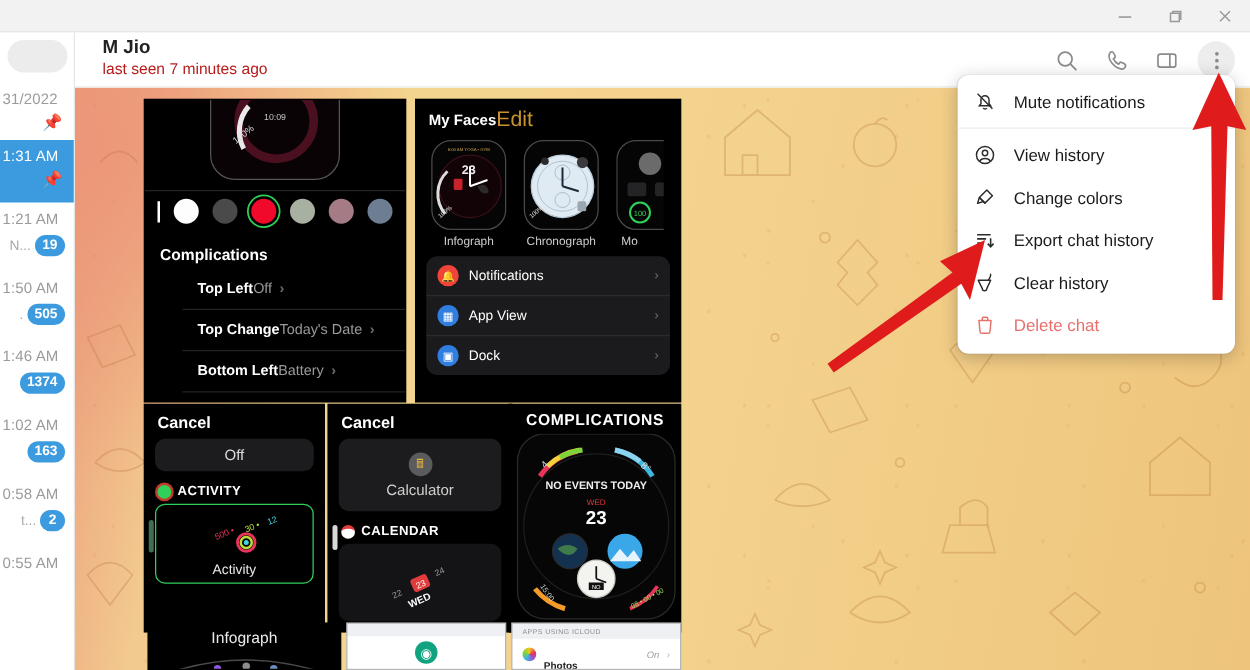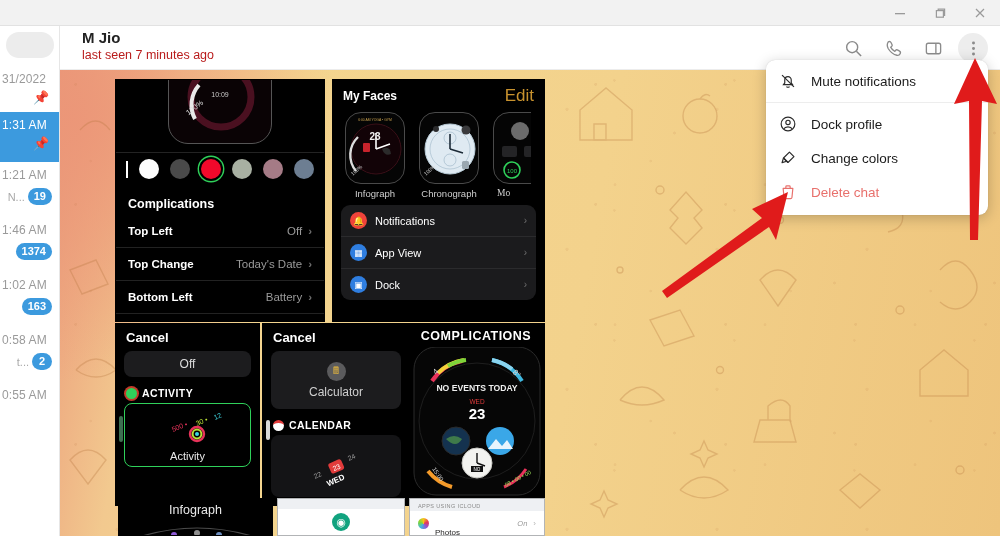--- a/index.html
+++ b/index.html
@@ -91,31 +91,31 @@
   }
   .wp-shapes{ position:absolute; inset:0; opacity:.30; }
 
   
   .media{
     position:absolute; left:60px; top:70px; width:485px; height:466px;
     z-index:3;
   }
   .tile{ position:absolute; background:#000; overflow:hidden; border:1px solid rgba(0,0,0,.25);}
   .ios-list-row{
-    display:flex; align-items:center; justify-content:space-between;
+    display:flex; align-items:center; justify-content:flex-start;
     padding:0 12px; border-bottom:1px solid #222; color:#fff;
-    font-size:11.5px; font-weight:bold; height:33px;
+    font-size:11.5px; font-weight:bold; height:33px;margin-left:30px;
   }
   .ios-list-row .val{ color:#9a9a9a; font-weight:normal; }
   .ios-list-row .chev{ color:#6e6e6e; margin-left:6px; }
   .sec-title{ color:#fff; font-size:12.5px; font-weight:bold; padding:8px 12px 4px; }
 
   .dot{ border-radius:50%; display:inline-block; }
 
-  .faces-hdr{ display:flex; justify-content:space-between; align-items:center; padding:6px 10px 2px; }
+  .faces-hdr{ display:flex; justify-content:flex-start; align-items:center; padding:6px 10px 2px; }
   .faces-hdr .t{ color:#fff; font-size:12px; font-weight:bold;}
   .faces-hdr .e{ color:#c8922e; font-size:17px;}
   .face{ width:60px; }
   .face .bezel{
     width:60px;height:72px;border-radius:16px;border:1px solid #4a4a4a;background:#050505;
     position:relative; overflow:hidden;
   }
   .face .cap{ color:#cfcfcf; font-size:9.5px; text-align:center; margin-top:4px;}
   .rowcard{ background:#1b1b1d; border-radius:9px; margin:6px 8px 0; }
   .rowcard .r{
@@ -198,20 +198,27 @@
       </div>
 
       <div class="sb-row">
         <div class="sb-time">1:21 AM</div>
         <div class="sb-bottom">
           <span class="sb-snippet">N...</span>
           <span class="badge">19</span>
         </div>
       </div>
 
+      <div class="sb-row">
+        <div class="sb-time">1:50 AM</div>
+        <div class="sb-bottom">
+          <span class="sb-snippet">.</span>
+          <span class="badge">505</span>
+        </div>
+      </div>
 
       <div class="sb-row">
         <div class="sb-time">1:46 AM</div>
         <div class="sb-bottom">
           <span class="badge">1374</span>
         </div>
       </div>
 
       <div class="sb-row">
         <div class="sb-time">1:02 AM</div>
@@ -354,21 +361,21 @@
         <div class="face" style="width:38px;overflow:hidden;">
           <div class="bezel" style="width:60px;">
             <svg width="60" height="72" viewBox="0 0 60 72">
               <circle cx="26" cy="18" r="9" fill="#6b6b6b"></circle>
               <rect x="8" y="33" width="15" height="11" rx="2" fill="#242426"></rect>
               <rect x="30" y="33" width="15" height="11" rx="2" fill="#242426"></rect>
               <circle cx="18" cy="57" r="8" fill="none" stroke="#2fd15a" stroke-width="1.6"></circle>
               <text x="18" y="60" font-size="6" fill="#2fd15a" text-anchor="middle">100</text>
             </svg>
           </div>
-          <div class="cap" style="text-align:left;padding-left:4px;font-family:Liberation Serif, serif;">Mo</div>
+          <div class="cap" style="text-align:left;padding-left:4px;">Mo</div>
         </div>
       </div>
       <div class="rowcard">
         <div class="r">
           <span class="ic" style="background:#f0433a;">🔔</span>
           <span>Notifications</span>
           <span class="chev">›</span>
         </div>
         <div class="r">
           <span class="ic" style="background:#2f7ee0;">▦</span>
@@ -470,21 +477,21 @@
     </div>
     <div class="tile" style="left:217px; top:428px; width:128px; height:38px;background:#eef0f3;">
       <div style="background:#fff;height:26px;margin-top:10px;display:flex;align-items:center;justify-content:center;">
         <span class="dot" style="width:18px;height:18px;background:#11a37f;display:flex;align-items:center;justify-content:center;color:#fff;font-size:11px;">◉</span>
       </div>
     </div>
     <div class="tile" style="left:349px; top:428px; width:136px; height:38px;background:#eef0f3;">
       <div style="font-size:5.5px;color:#8a8a8a;padding:4px 0 2px 8px;letter-spacing:.4px;">APPS USING ICLOUD</div>
       <div style="background:#fff;height:24px;display:flex;align-items:center;gap:6px;padding:0 8px;">
         <span class="dot" style="width:11px;height:11px;background:conic-gradient(#f5c518,#e8335a,#8e5ad6,#3fb8e0,#7fd43a,#f5c518);"></span>
-        <span style="font-size:8px;font-weight:normal;color:#222;margin-top:18px;">Photos</span>
+        <span style="font-size:8px;font-weight:bold;color:#222;margin-top:18px;">Photos</span>
         <span style="margin-left:auto;font-size:7.5px;color:#9a9a9a;font-style:italic;">On</span>
         <span style="font-size:8px;color:#b5b5b5;">›</span>
       </div>
     </div>
 
   </div>
 
   <div class="chat-header">
     <div class="ch-title">M Jio</div>
     <div class="ch-sub">last seen 7 minutes ago</div>
@@ -530,31 +537,49 @@
     </div>
     <div class="menu-div"></div>
     <div class="mi">
       <span class="mic">
         <svg width="18" height="18" viewBox="0 0 20 20">
             <circle cx="10" cy="10" r="7.6" fill="none" stroke="currentColor" stroke-width="1.3"></circle>
             <circle cx="10" cy="8.2" r="2.4" fill="none" stroke="currentColor" stroke-width="1.3"></circle>
             <path d="M5.2 15.6 a5.2 4 0 0 1 9.6 0" fill="none" stroke="currentColor" stroke-width="1.3"></path>
           </svg>
       </span>
-      <span>Dock profile</span>
+      <span>View history</span>
     </div>
     <div class="mi">
       <span class="mic">
         <svg width="18" height="18" viewBox="0 0 20 20">
             <path d="M11.6 3.4 l5 5 -6.6 6.6 -5 -5 z" fill="none" stroke="currentColor" stroke-width="1.3" stroke-linejoin="round"></path>
             <path d="M5 10 L10 15" stroke="currentColor" stroke-width="1.3"></path>
             <path d="M5 10 l-1.6 5.2 5.2 -1.6" fill="none" stroke="currentColor" stroke-width="1.3" stroke-linejoin="round"></path>
           </svg>
       </span>
       <span>Change colors</span>
+    </div>
+    <div class="mi">
+      <span class="mic">
+        <svg width="18" height="18" viewBox="0 0 20 20">
+            <path d="M3 5.4 h12 M3 9 h8 M3 12.6 h6" stroke="currentColor" stroke-width="1.4"></path>
+            <path d="M15 8.4 v7.2 M12.4 13.2 L15 16 l2.6 -2.8" fill="none" stroke="currentColor" stroke-width="1.4"></path>
+          </svg>
+      </span>
+      <span>Export chat history</span>
+    </div>
+    <div class="mi">
+      <span class="mic">
+        <svg width="18" height="18" viewBox="0 0 20 20">
+            <path d="M4 8 h11 l-3.4 7.4 a2 2 0 0 1 -4 0 z" fill="none" stroke="currentColor" stroke-width="1.3" stroke-linejoin="round"></path>
+            <path d="M13 8 q3 -5 1.6 -5.6" fill="none" stroke="currentColor" stroke-width="1.3"></path>
+          </svg>
+      </span>
+      <span>Clear history</span>
     </div>
     <div class="mi danger">
       <span class="mic">
         <svg width="18" height="18" viewBox="0 0 20 20">
             <path d="M4.6 6 h10.8 l-1 10 a1.6 1.6 0 0 1 -1.6 1.4 h-5.6 a1.6 1.6 0 0 1 -1.6 -1.4 z" fill="none" stroke="currentColor" stroke-width="1.3" stroke-linejoin="round"></path>
             <path d="M7.6 6 V4.2 a1 1 0 0 1 1 -1 h2.8 a1 1 0 0 1 1 1 V6" fill="none" stroke="currentColor" stroke-width="1.3"></path>
           </svg>
       </span>
       <span>Delete chat</span>
     </div>

